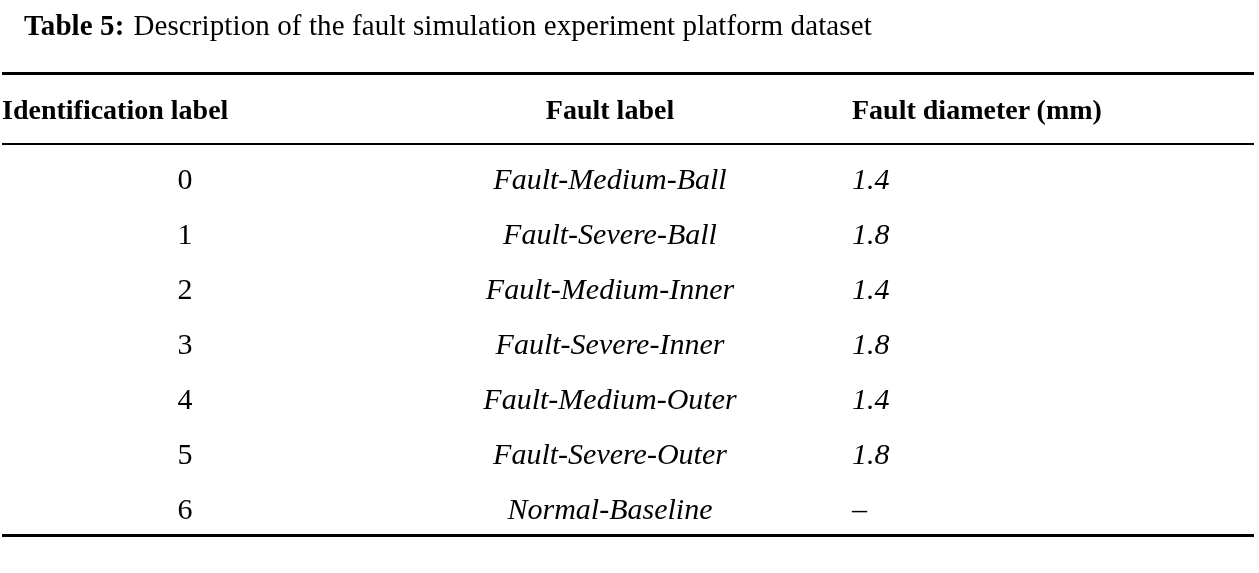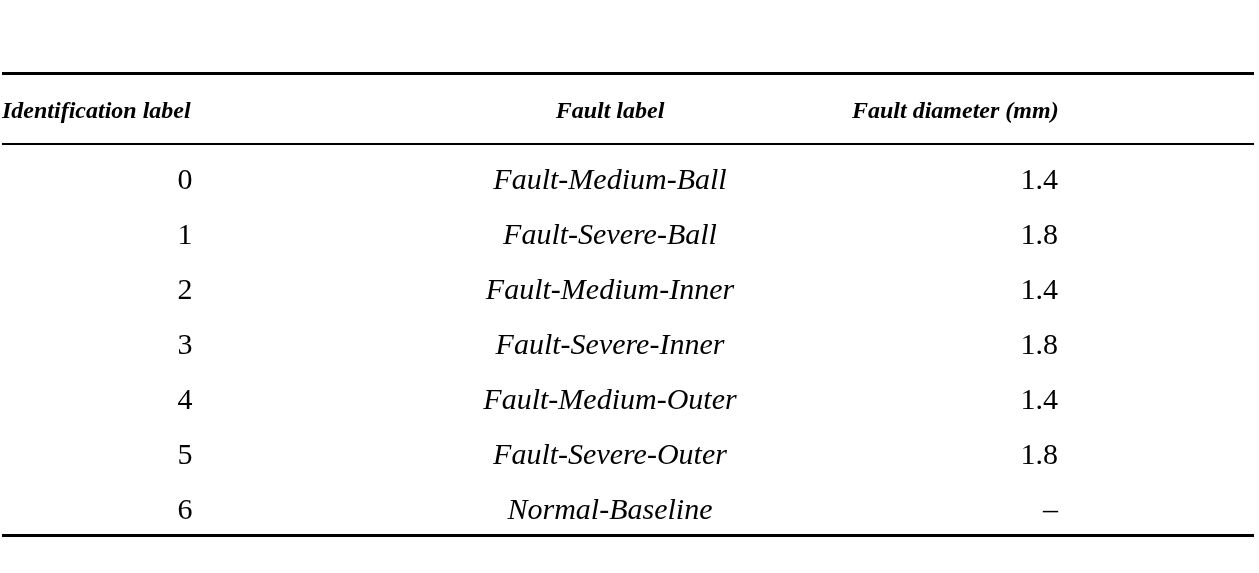--- a/index.html
+++ b/index.html
@@ -71,26 +71,25 @@
   }
   .rule-bottom {
     height: 3px;
     background: #000000;
     width: 1252px;
     margin-top: 1px;
   }
 
   thead th {
     font-weight: bold;
-    font-size: 24px;
+    font-size: 28px;
     line-height: 34px;
     padding: 18px 0 16px 0;
     text-align: center;
     white-space: nowrap;
-    font-style: italic;
   }
   thead th.th-id {
     text-align: left;
     padding-left: 0px;
   }
   thead th.th-diam {
     text-align: left;
     padding-right: 2px;
   }
 
@@ -104,28 +103,31 @@
   }
   tbody tr:first-child td {
     padding-top: 17px;
   }
   tbody tr:last-child td {
     padding-bottom: 8px;
   }
 
   tbody td.td-id   { text-align: center; padding-left: 0px; }
   tbody td.td-unit { text-align: center; font-style: italic; }
-  tbody td.td-diam { text-align: right; padding-right: 196px; }
+  tbody td.td-diam { text-align: left; padding-right: 196px; font-style: italic; }
   thead th.th-id   { padding-left: 0; }
 </style>
 </head>
 <body>
 
 <div class="page">
 
+  <div class="caption">
+    <span class="caption-label">Table 5:</span><span class="caption-text">Description of the fault simulation experiment platform dataset</span>
+  </div>
 
   <div class="table-wrap">
     <div class="rule-top"></div>
     <table class="booktabs">
       <colgroup>
         <col class="c-id">
         <col class="c-unit">
         <col class="c-diam">
       </colgroup>
       <thead>

